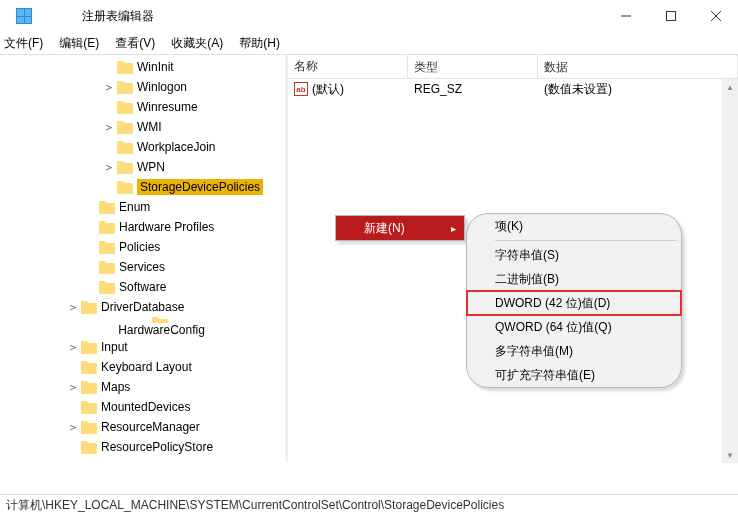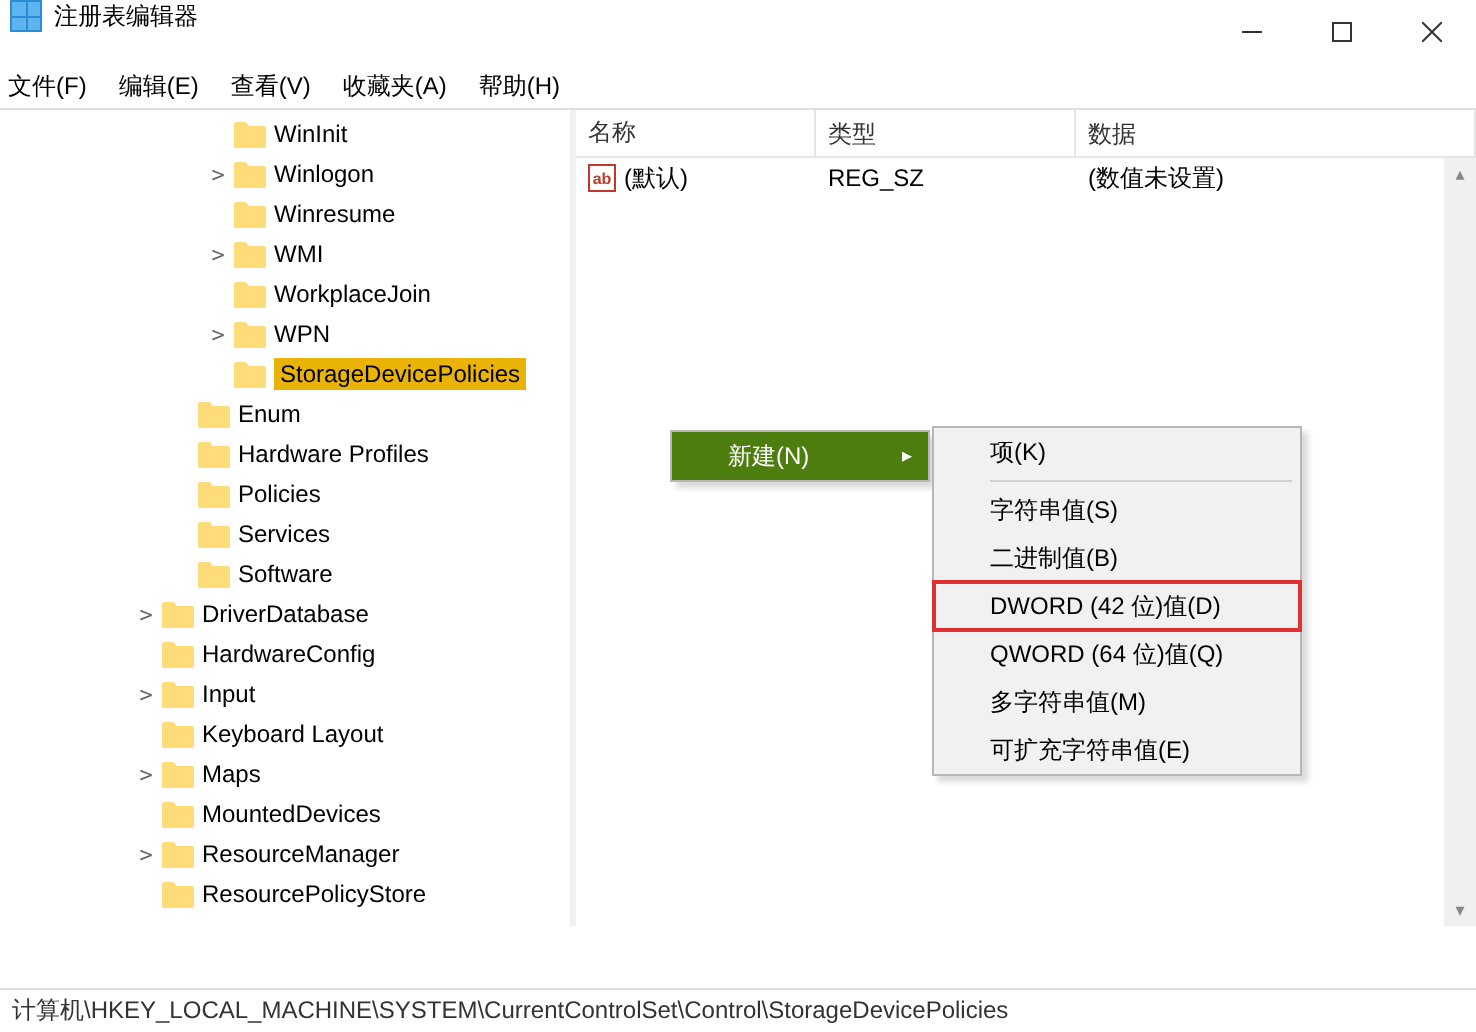--- a/index.html
+++ b/index.html
@@ -1,19 +1,19 @@
 <!DOCTYPE html>
 <html><head>
 <meta charset="utf-8">
 <style>
 * { margin: 0; padding: 0; box-sizing: border-box; font-family: "Microsoft YaHei", SimSun, sans-serif; font-size: 12px; }
 body { width: 738px; height: 516px; background: #fff; display: flex; flex-direction: column; overflow: hidden; }
 
 
-.title-bar { height: 32px; display: flex; padding-left: 5px; }
+.title-bar { height: 32px; display: flex; align-items: center; padding-left: 16px; gap: 44px; }
 .title-icon { width: 16px; height: 16px; background: #2a8ed6; display: grid; grid-template-columns: 1fr 1fr; grid-template-rows: 1fr 1fr; gap: 1px; padding: 1px; margin-right: 6px; }
 .title-icon i { background: #5eb4ee; }
 .win-controls { margin-left: auto; display: flex; }
 .win-btn { width: 45px; height: 32px; display: flex; align-items: center; justify-content: center; }
 .win-btn svg { width: 10px; height: 10px; }
 
 
 .menu-bar { height: 22px; display: flex; align-items: center; padding-left: 4px; gap: 16px; }
 .menu-item { cursor: default; }
 
@@ -36,21 +36,21 @@
 .list-row { height: 20px; display: flex; align-items: center; }
 .list-row .col { padding: 2px 6px; overflow: hidden; }
 .ab-icon { width: 14px; height: 14px; border: 1px solid #c0392b; display: inline-flex; align-items: center; justify-content: center; font-size: 8px; color: #c0392b; margin-right: 4px; font-weight: bold; }
 .col-name { width: 120px; display:flex; align-items:center;}
 .col-type { width: 130px; }
 .col-data { flex: 1; }
 
 
 .context-menu { position: absolute; background: #f1f1f1; border: 1px solid #b7b7b7; box-shadow: 3px 3px 3px rgba(0,0,0,.15); }
 .ctx-row { height: 24px; display: flex; align-items: center; padding-left: 28px; padding-right: 20px; cursor: default; position: relative; }
-.ctx-row.hi { background: #4d7c0f; color: #fff; }
+.ctx-row.hi { background: #b91c1c; color: #fff; }
 .ctx-row .arrow { position: absolute; right: 8px; font-size: 10px; }
 .ctx-row.red-box { outline: 2px solid #e03030; outline-offset: -1px; }
 .ctx-sep { height: 1px; background: #d0d0d0; margin: 2px 4px 2px 28px; }
 
 
 .status-bar { height: 22px; border-top: 1px solid #dfdfdf; display: flex; align-items: center; padding: 0 6px; color: #333; margin-top: 31px; }
 .list-scroll { position:absolute; right:0; top:24px; bottom:0; width:16px; background:#f0f0f0;}
 .list-scroll .arr { position:absolute; left:0;right:0; height:16px; display:flex; align-items:center; justify-content:center; color:#888; font-size: 9px;}
 </style>
 </head>
@@ -153,21 +153,21 @@
       <div class="tree-row" style="padding-left: 84px;">
         <span class="glyph"></span>
         <span class="folder-icon"></span>
         <span class="tree-label">Software</span>
       </div>
       <div class="tree-row" style="padding-left: 66px;">
         <span class="glyph">&gt;</span>
         <span class="folder-icon"></span>
         <span class="tree-label">DriverDatabase</span>
       </div>
-      <div class="tree-row" style="padding-left: 66px;">
+      <div class="tree-row" style="padding-left: 38px; flex-direction: column;">
         <span class="glyph"></span>
         <span class="folder-icon"></span>
         <span class="tree-label">HardwareConfig</span>
       </div>
       <div class="tree-row" style="padding-left: 66px;">
         <span class="glyph">&gt;</span>
         <span class="folder-icon"></span>
         <span class="tree-label">Input</span>
       </div>
       <div class="tree-row" style="padding-left: 66px;">
@@ -214,21 +214,21 @@
     <div class="list-scroll">
       <div class="arr" style="top:0">▴</div>
       <div class="arr" style="bottom:0">▾</div>
     </div>
   </div>
 
   <div class="context-menu" style="left:335px; top:160px; width:130px;" id="ctx1">
       <div class="ctx-row hi">新建(N)<span class="arrow">▸</span></div>
     </div>
 
-  <div class="context-menu" style="left:466px; top:158px; width:185px;" id="ctx2">
+  <div class="context-menu" style="left:466px; top:158px; width:216px;border-radius:22px;" id="ctx2">
       <div class="ctx-row">项(K)</div>
       <div class="ctx-sep"></div>
       <div class="ctx-row">字符串值(S)</div>
       <div class="ctx-row">二进制值(B)</div>
       <div class="ctx-row red-box">DWORD (42 位)值(D)</div>
       <div class="ctx-row">QWORD (64 位)值(Q)</div>
       <div class="ctx-row">多字符串值(M)</div>
       <div class="ctx-row">可扩充字符串值(E)</div>
     </div>
 

